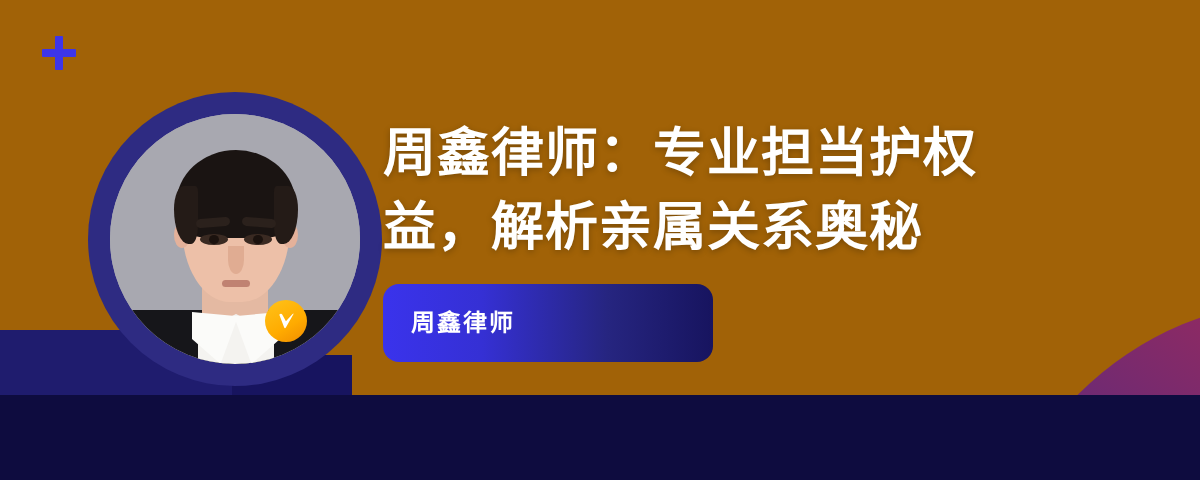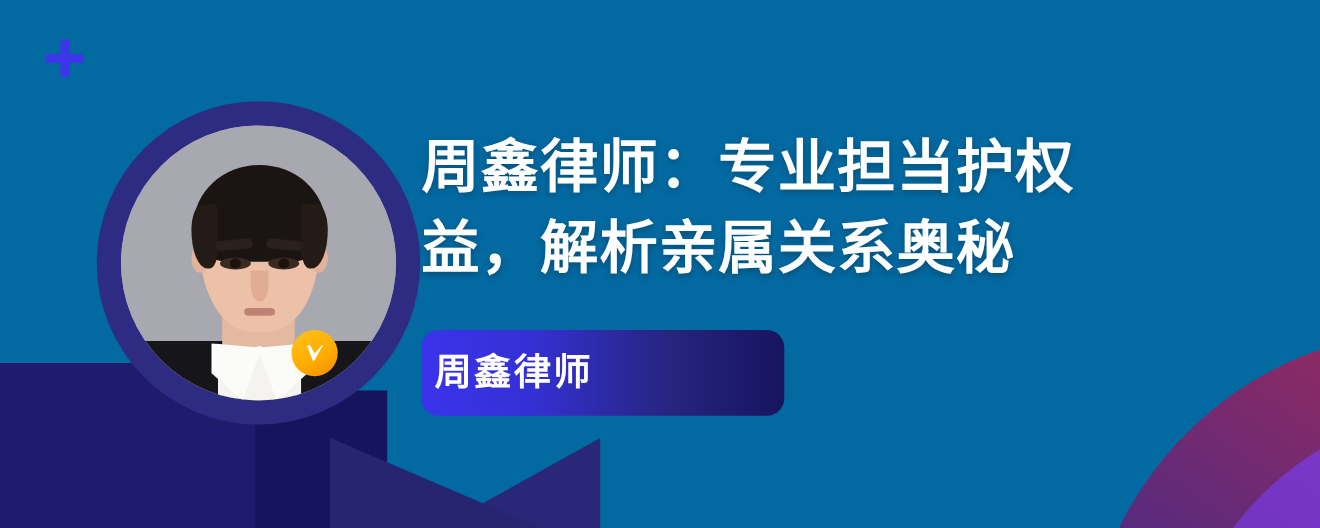--- a/index.html
+++ b/index.html
@@ -8,23 +8,23 @@
     padding: 0;
     background: #0e0c3f;
   }
   body {
     font-family: "Liberation Sans", "DejaVu Sans", sans-serif;
   }
 
   .banner {
     position: relative;
     width: 1200px;
-    height: 480px;
+    height: 395px;
     overflow: hidden;
-    background: #0369a1;
+    background: #a16207;
   }
 
   
   .bg-layer {
     position: absolute;
     inset: 0;
     overflow: hidden;
   }
 
   
@@ -184,28 +184,28 @@
     margin: 0;
     color: #ffffff;
     font-size: 53px;
     line-height: 74px;
     font-weight: bold;
     letter-spacing: 1px;
     white-space: pre-wrap;
     text-shadow: 0 2px 6px rgba(0,0,0,.25);
   }
   .name-pill {
-    margin-top: 36px;
+    margin-top: 20px;
     display: inline-block;
     min-width: 330px;
-    padding: 20px 12px;
+    padding: 20px 28px;
     border-radius: 16px;
     background: linear-gradient(90deg, #3a33ec 0%, #3530d4 30%, #262580 68%, #17145f 100%);
     color: #ffffff;
-    font-size: 34px;
+    font-size: 24px;
     line-height: 38px;
     font-weight: bold;
     letter-spacing: 2px;
     box-sizing: border-box;
   }
 </style>
 </head>
 <body>
 
 <div class="banner">

